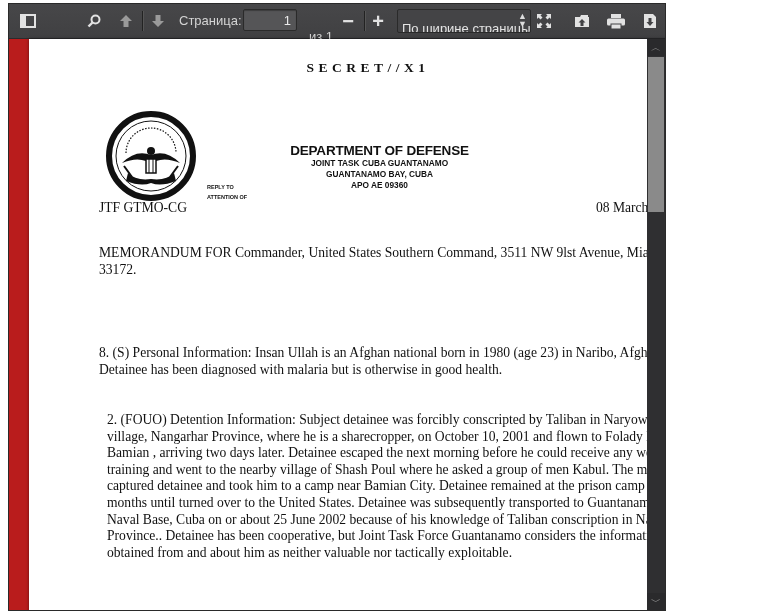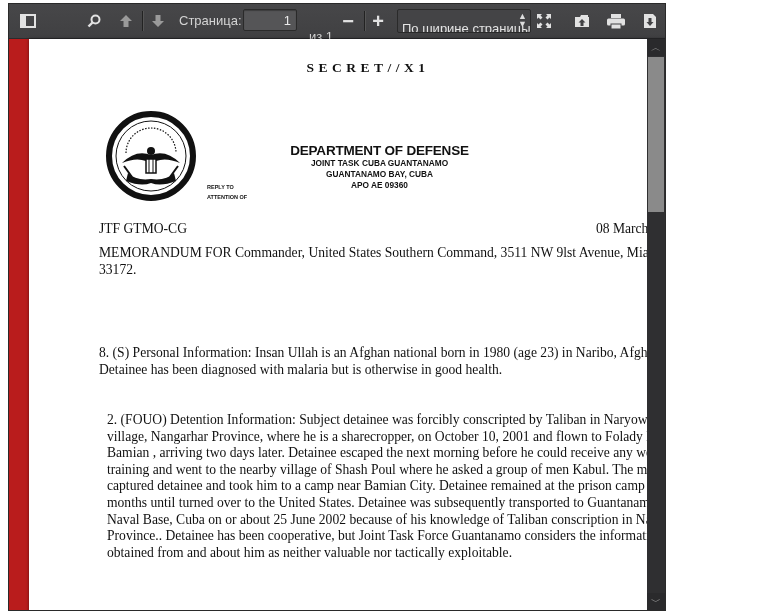--- a/index.html
+++ b/index.html
@@ -199,21 +199,21 @@
         <div class="t1">DEPARTMENT OF DEFENSE</div>
         <div class="t2">JOINT TASK CUBA GUANTANAMO</div>
         <div class="t2">GUANTANAMO BAY, CUBA</div>
         <div class="t2">APO AE 09360</div>
       </div>
       <div class="replyto">
         <div>REPLY TO</div>
         <div>ATTENTION OF</div>
       </div>
 
-      <div class="txt row-between" style="top:182px;gap:28px;">
+      <div class="txt row-between" style="top:161px;gap:28px;">
         <span>JTF GTMO-CG</span>
         <span style="margin-right:12px;">08 March 2003</span>
       </div>
 
       <div class="txt" style="top:206px;">MEMORANDUM FOR Commander, United States Southern Command, 3511 NW 9lst Avenue, Miami, FL 33172.</div>
 
 
       <div class="txt" style="top:306px;">
         <span>8.  (S) </span><b>Personal Information:</b><span>  Insan Ullah is an Afghan national born in 1980 (age 23) in Naribo, Afghanistan.  Detainee has been diagnosed with malaria but is otherwise in good health.</span>
       </div>

